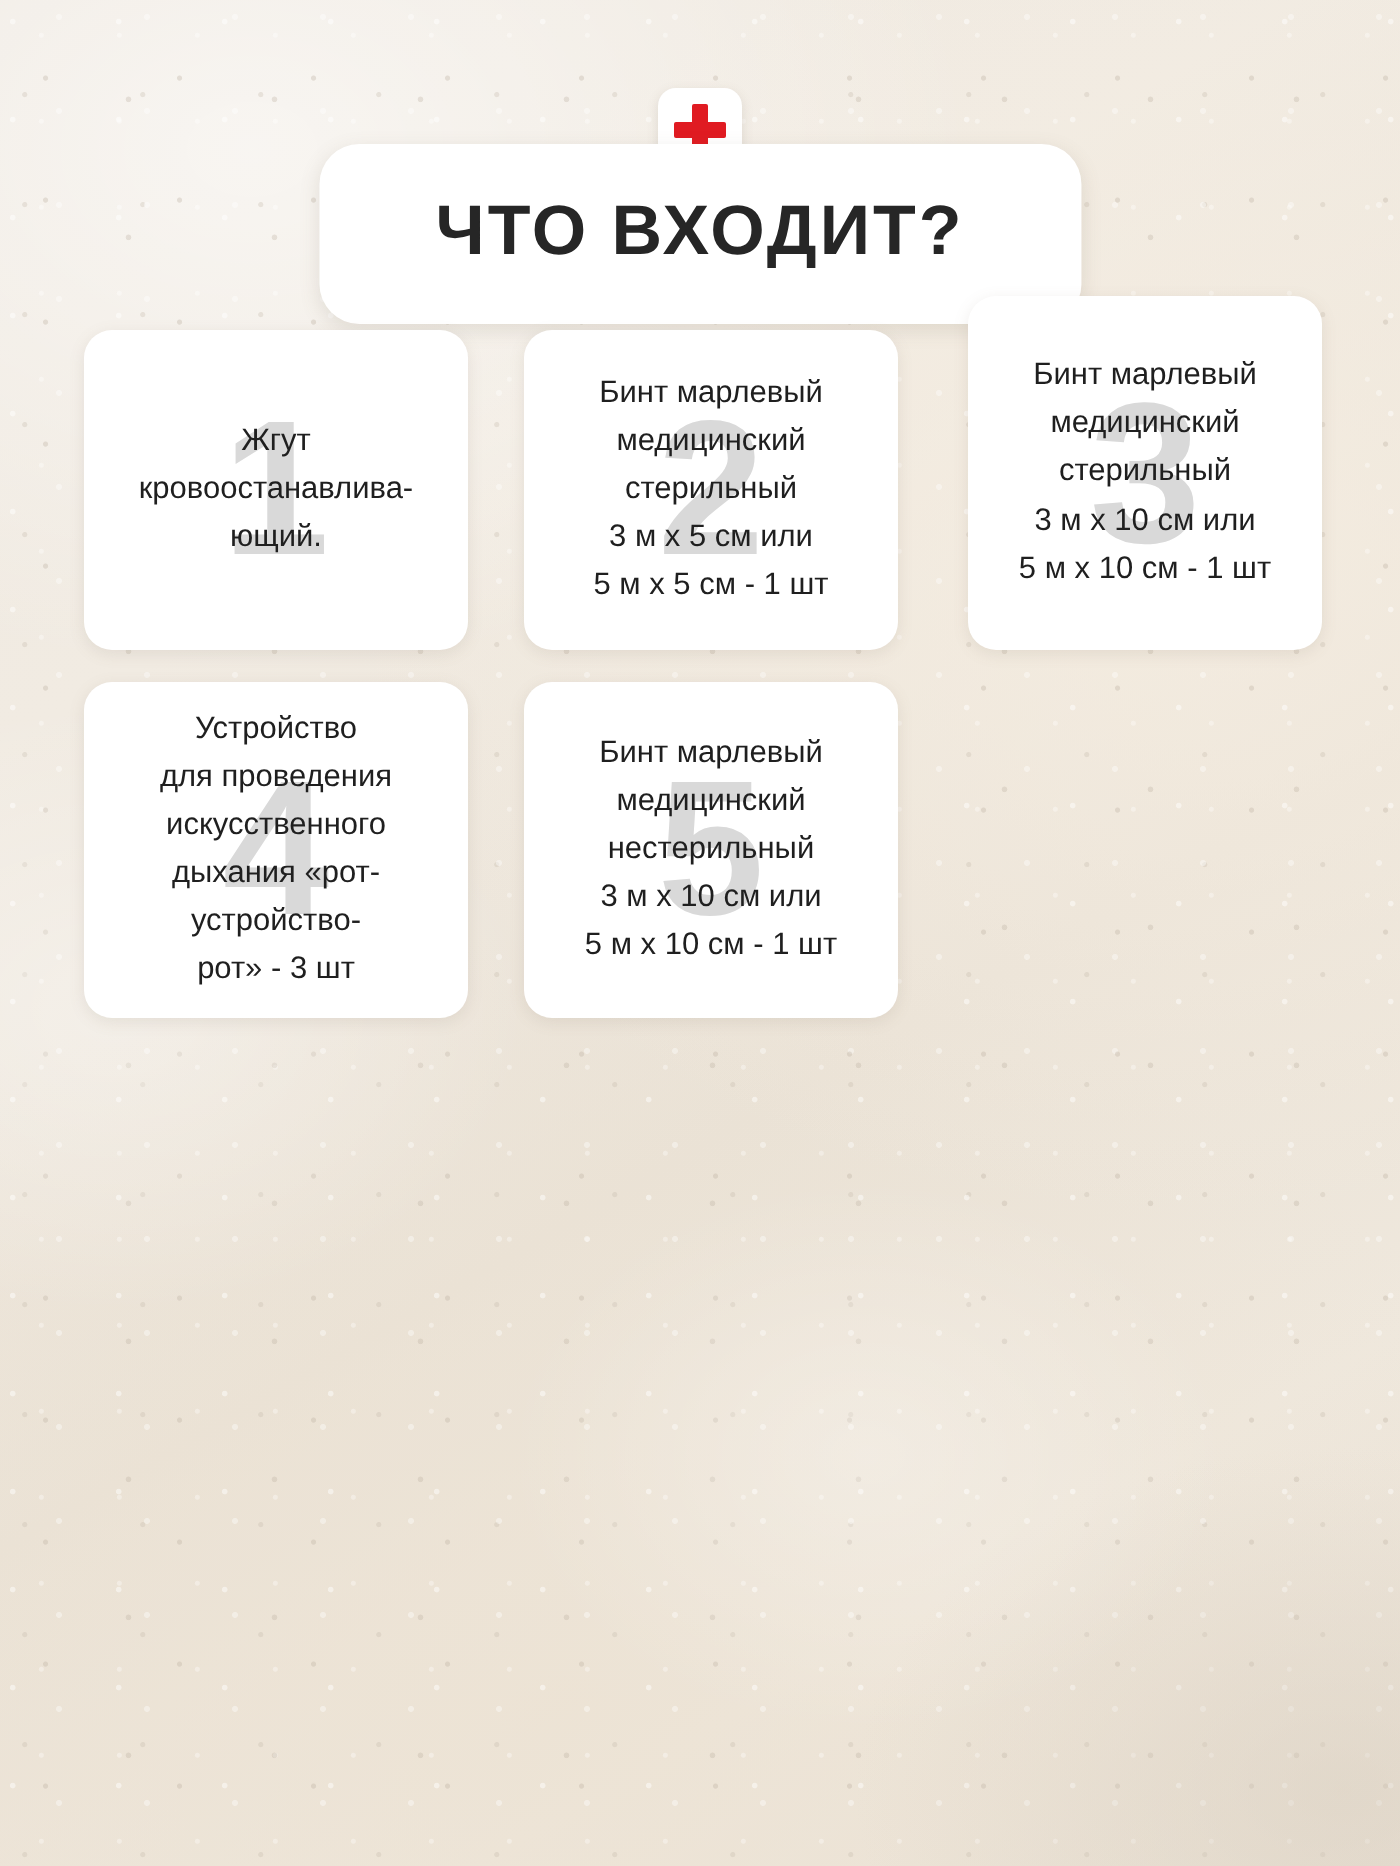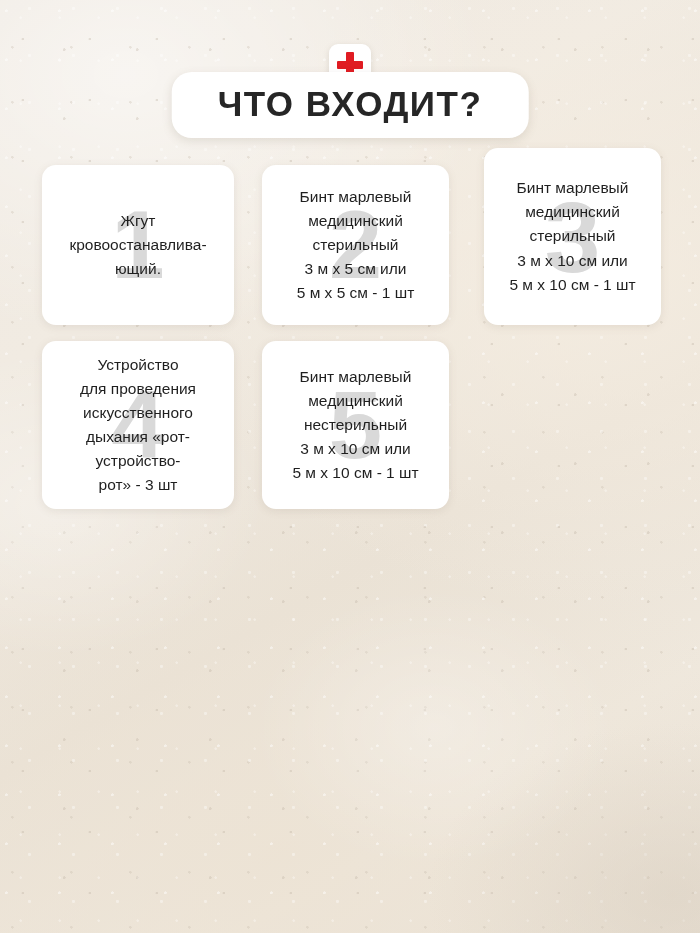--- a/index.html
+++ b/index.html
@@ -95,21 +95,21 @@
     position: absolute;
     left: 50%;
     top: 72px;
     transform: translateX(-50%);
     background: #ffffff;
     border-radius: 20px;
     padding: 14px 46px 17px;
     box-shadow: 0 3px 10px rgba(120,105,90,0.16);
   }
   .title-plate h1 {
-    margin: 0;
+    margin: 12px;
     font-size: 35px;
     line-height: 1;
     font-weight: 700;
     letter-spacing: 1.5px;
     color: #262626;
     white-space: nowrap;
     text-align: center;
   }
 
   

